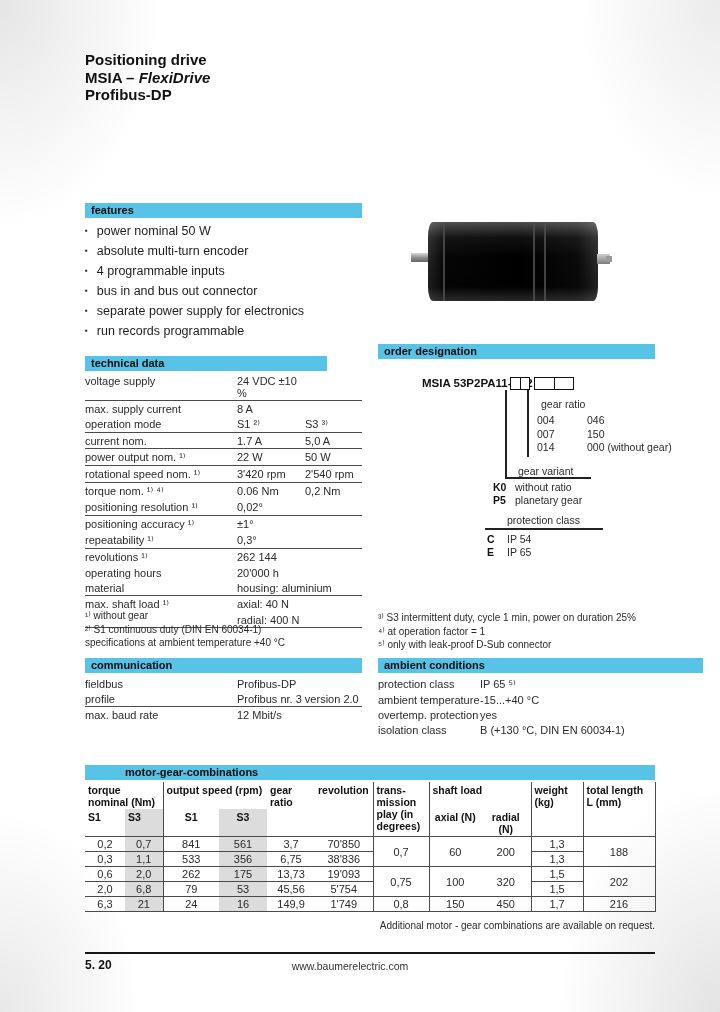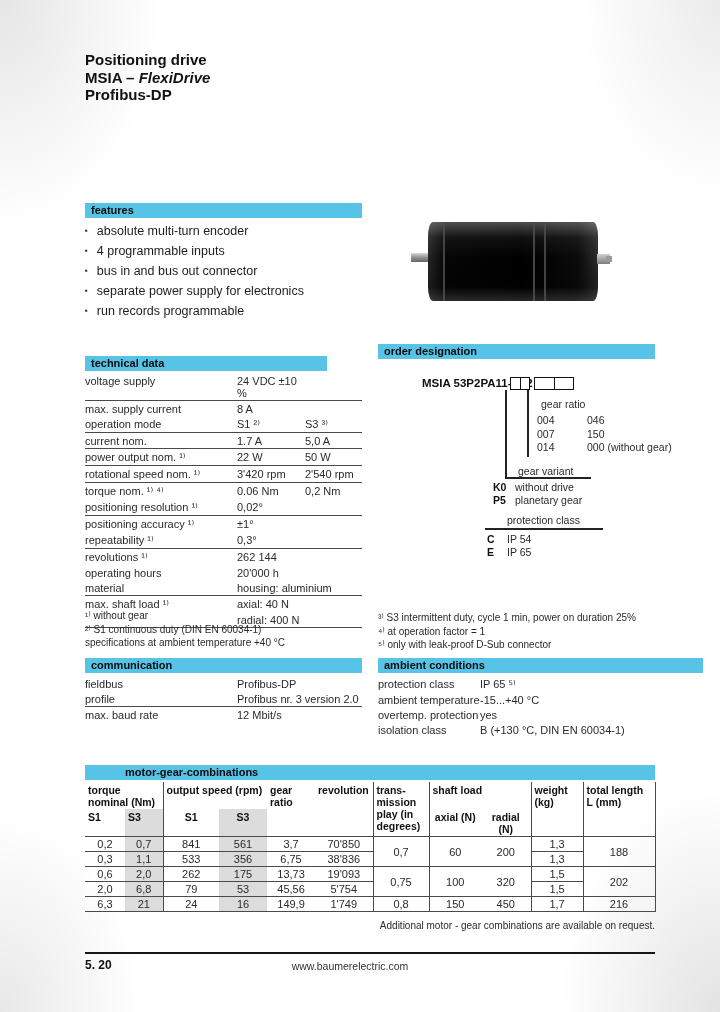--- a/index.html
+++ b/index.html
@@ -68,20 +68,21 @@
 <div class="page">
 
   <div class="abs bar" style="left:85px; top:203px; width:277px;">features</div>
 
   <div class="abs title">
     <div>Positioning drive</div>
     <div><span>MSIA – </span><span class="it">FlexiDrive</span></div>
     <div>Profibus-DP</div>
   </div>
   <ul class="abs feat-list">
+    <li>power nominal 50 W</li>
     <li>absolute multi-turn encoder</li>
     <li>4 programmable inputs</li>
     <li>bus in and bus out connector</li>
     <li>separate power supply for electronics</li>
     <li>run records programmable</li>
   </ul>
 
   <div>
     <div class="abs motor-shaft"></div>
     <div class="abs motor-body"></div>
@@ -195,21 +196,21 @@
   <div class="abs osmall" style="left:541px; top:398px;">gear ratio</div>
   <div class="abs osmall" style="left:537px; top:414px; line-height:13.5px;">
     <div><span class="ocodecol">004</span><span>046</span></div>
     <div><span class="ocodecol">007</span><span>150</span></div>
     <div><span class="ocodecol">014</span><span>000 (without gear)</span></div>
   </div>
 
   <div class="abs osmall" style="left:518px; top:465px;">gear variant</div>
   <div class="abs hline" style="left:505px; top:477px; width:86px;"></div>
   <div class="abs osmall" style="left:493px; top:481px; line-height:12.5px;">
-    <div><span class="ob" style="display:inline-block;width:22px;">K0</span><span>without drive</span></div>
+    <div><span class="ob" style="display:inline-block;width:22px;">K0</span><span>without ratio</span></div>
     <div><span class="ob" style="display:inline-block;width:22px;">P5</span><span>planetary gear</span></div>
   </div>
 
   <div class="abs osmall" style="left:507px; top:514px;">protection class</div>
   <div class="abs hline" style="left:485px; top:528px; width:118px;"></div>
   <div class="abs osmall" style="left:487px; top:533px; line-height:12.5px;">
     <div><span class="ob" style="display:inline-block;width:20px;">C</span><span>IP 54</span></div>
     <div><span class="ob" style="display:inline-block;width:20px;">E</span><span>IP 65</span></div>
   </div>
 

